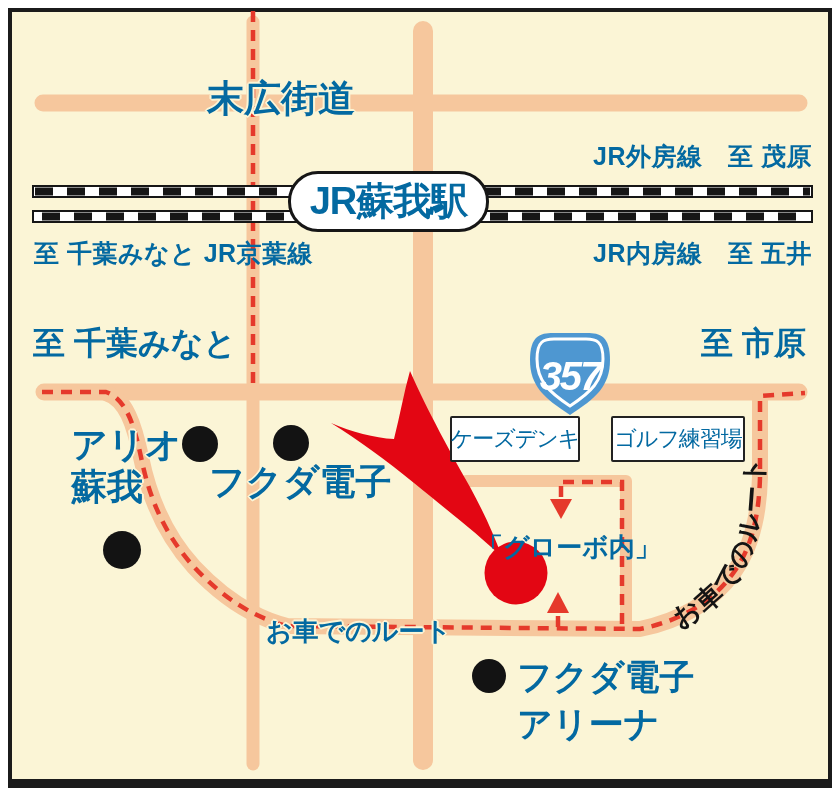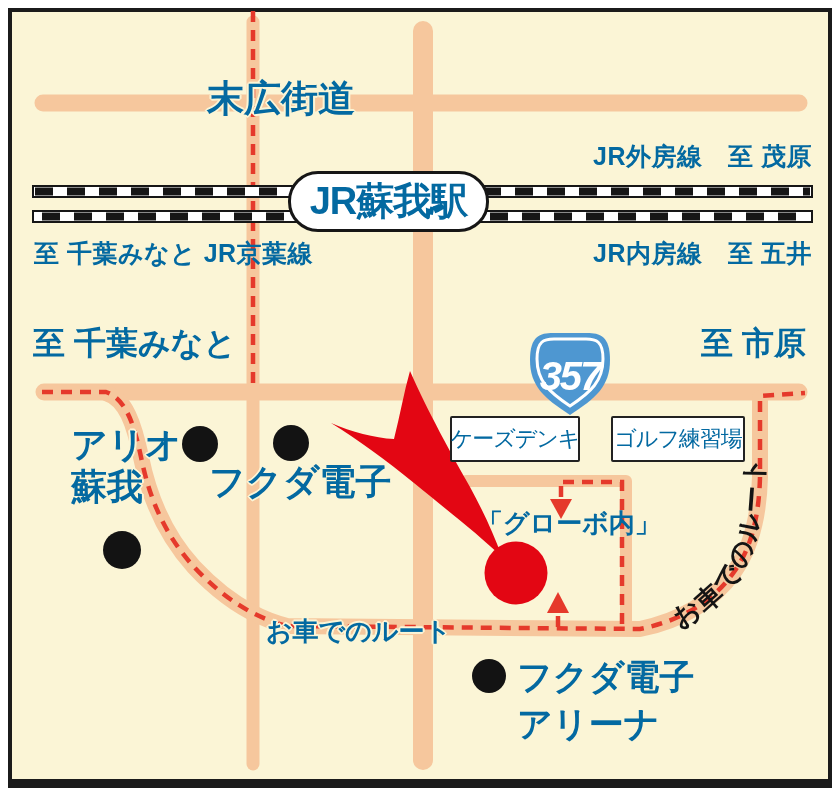--- a/index.html
+++ b/index.html
@@ -87,19 +87,19 @@
   <div class="lbl big" style="left:33px;top:325px;font-size:32px;text-align:right;">至 千葉みなと</div>
   <div class="lbl big" style="left:701px;top:325px;font-size:32px;">至 市原</div>
 
   <div class="lbl namebox" style="left:450px;top:416px;width:126px;height:42px;z-index:2;">ケーズデンキ</div>
   <div class="lbl namebox" style="left:611px;top:416px;width:130px;height:42px;z-index:2;">ゴルフ練習場</div>
 
   <div class="lbl big preline halo" style="left:71px;top:424px;font-size:36px;">アリオ
 蘇我</div>
   <div class="lbl big halo" style="left:209px;top:461px;font-size:36px;">フクダ電子</div>
 
-  <div class="lbl" style="left:477px;top:510px;font-size:26px;font-weight:600;font-family:Liberation Mono, monospace;">「グローボ内」</div>
+  <div class="lbl" style="left:477px;top:532px;font-size:26px;font-weight:600;">「グローボ内」</div>
 
   <div class="lbl halo" style="left:266px;top:616px;font-size:26px;font-weight:600;">お車でのルート</div>
 
   <div class="lbl big preline" style="left:517px;top:653px;font-size:35px;line-height:1.35;">フクダ電子
 アリーナ</div>
 </div>
 
 </body></html>

